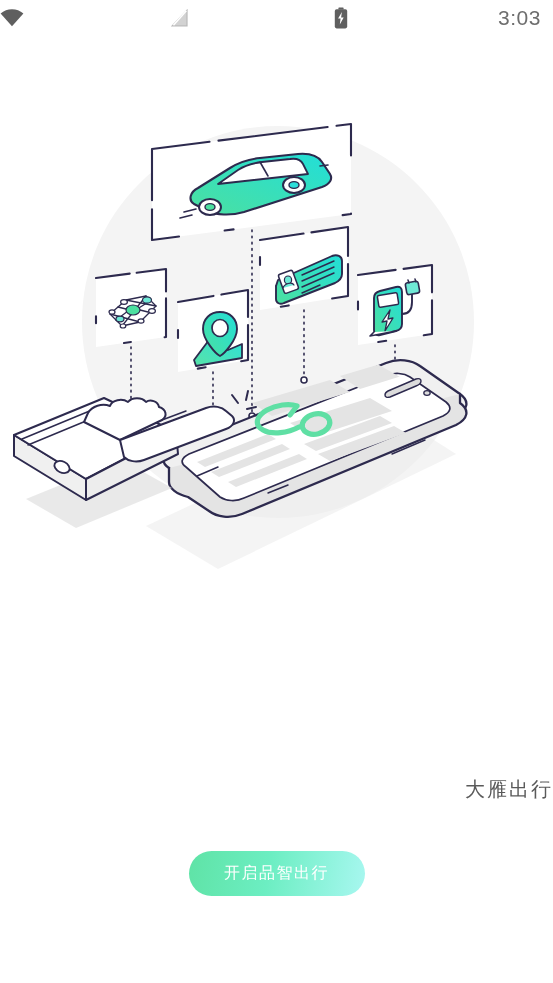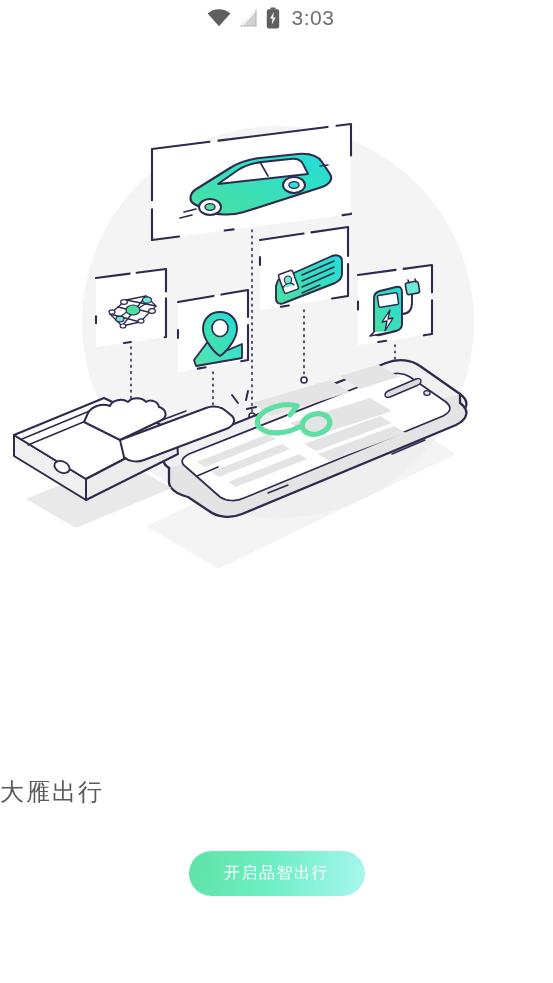--- a/index.html
+++ b/index.html
@@ -12,21 +12,21 @@
   #app {
     position:relative;
     width:553px; height:983px;
     background:#ffffff;
   }
 
   
   .statusbar {
     position:absolute; top:0; left:0;
     width:553px; height:36px;
-    display:flex; align-items:center; justify-content:center;
+    display:flex; align-items:center; justify-content:space-between;
     padding-right:12px;
     gap:9px;
   }
   .sb-icon { display:flex; align-items:center; justify-content:center; }
   .sb-time {
     font-size:21px;
     color:#6e6e6e;
     font-family:"Liberation Sans", sans-serif;
     letter-spacing:0.5px;
     margin-left:3px;
@@ -38,22 +38,22 @@
     left:0; top:110px;
     width:553px; height:470px;
   }
   .illus-wrap svg { display:block; width:553px; height:470px; }
 
   
   .title {
     position:absolute;
     left:0; top:776px;
     width:553px;
-    text-align:left;
-    font-size:24px;
+    text-align:right;
+    font-size:20px;
     color:#5a5a5a;
     letter-spacing:2px;
     font-family:"Liberation Sans", sans-serif;
   }
 
   
   .cta {
     position:absolute;
     left:50%; top:851px;
     transform:translateX(-50%);

